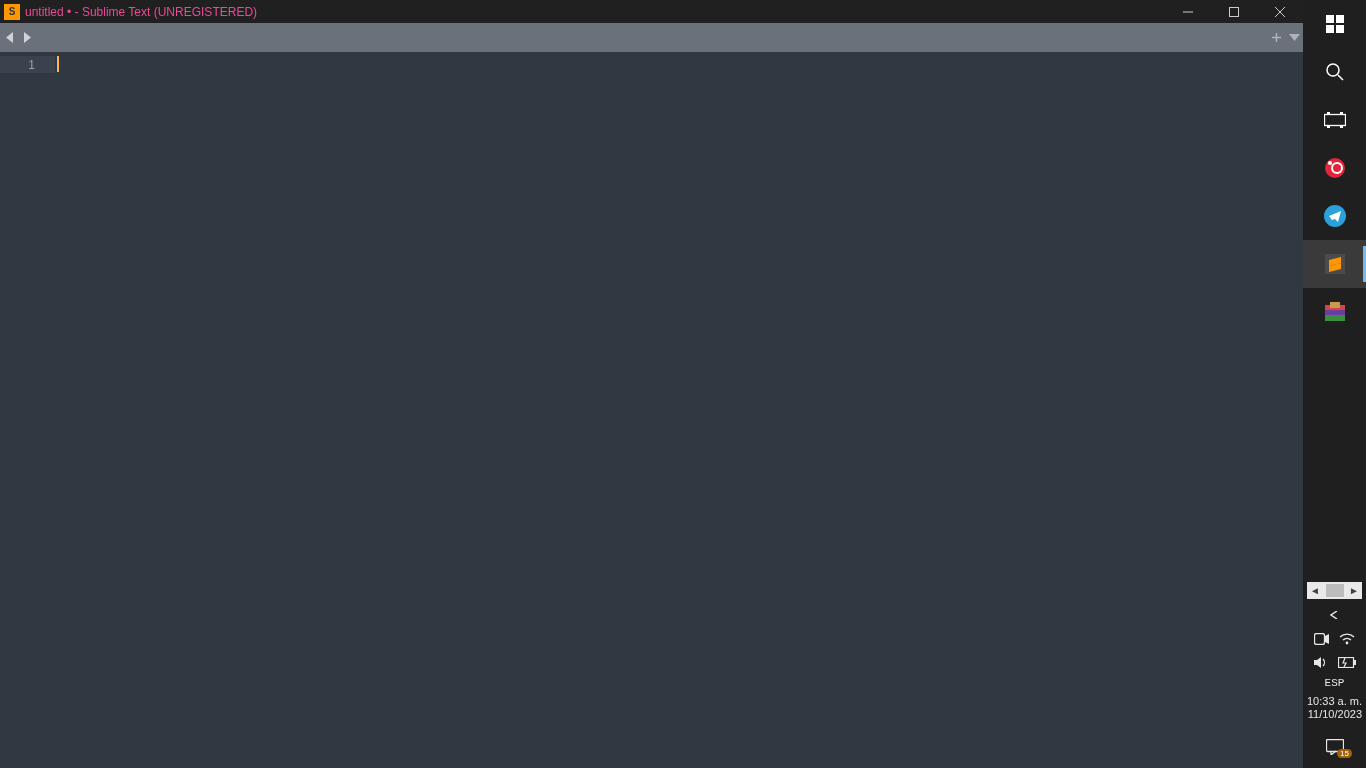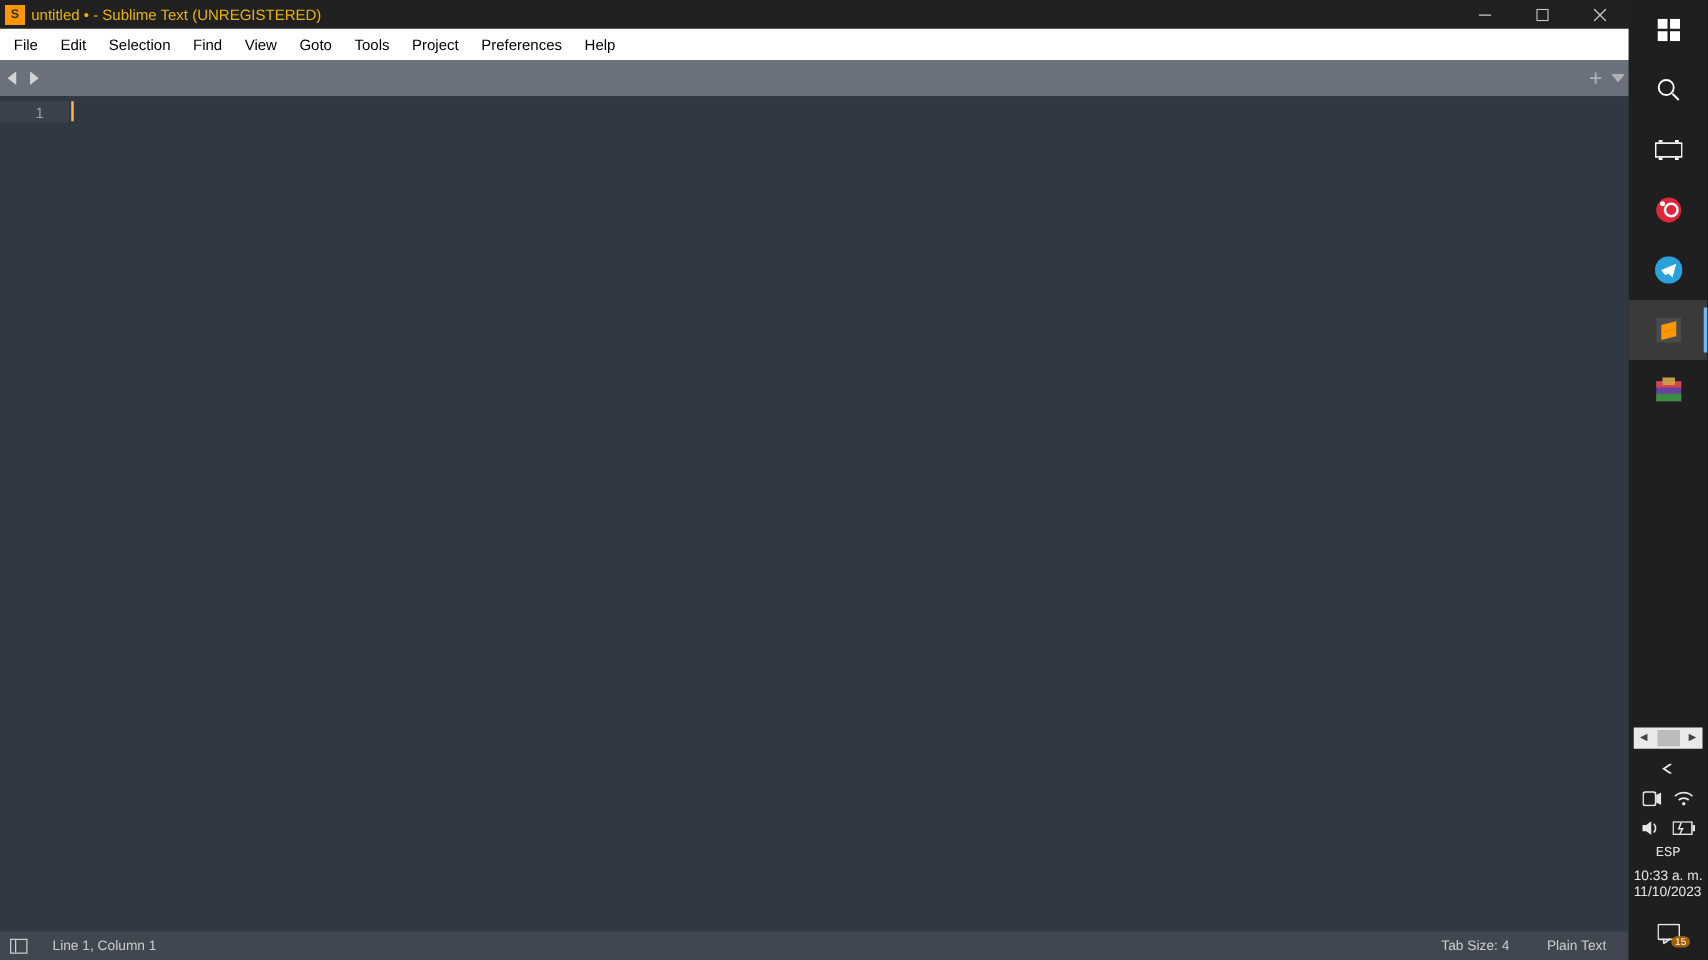--- a/index.html
+++ b/index.html
@@ -2,21 +2,21 @@
 <html><head>
 <meta charset="utf-8">
 <style>
   * { margin:0; padding:0; box-sizing:border-box; font-family:"Segoe UI",Tahoma,sans-serif; }
   body { width:1366px; height:768px; overflow:hidden; background:#000; display:flex; }
   
   .app { width:1303px; height:768px; display:flex; flex-direction:column; background:#303841; }
   
   .titlebar { height:23px; background:#202020; color:#ccc; display:flex; align-items:center; font-size:12px; }
   .titlebar .app-icon { width:16px; height:16px; margin:0 5px 0 4px; background:#ff9800; display:flex; align-items:center; justify-content:center; color:#333; font-weight:bold; font-size:10px; }
-  .titlebar .title { flex:0 0 auto; color:#eab308; }
+  .titlebar .title { flex:0 0 auto; color:#ec4899; }
   .titlebar .spacer { flex:1; }
   .titlebar .winbtn { width:46px; height:23px; display:flex; align-items:center; justify-content:center; color:#ccc; }
   .titlebar .winbtn svg { stroke:#ccc; }
   
   .menubar { height:25px; background:#fff; color:#000; display:flex; align-items:center; font-size:12px; padding:0 2px; }
   .menubar .menu { padding:3px 9px; cursor:default; }
   
   .tabstrip { height:29px; background:#6b717b; display:flex; align-items:center; }
   .tabstrip .navbtn { width:18px; height:100%; display:flex; align-items:center; justify-content:center; }
   .tabstrip .navbtn svg { fill:#d0d2d6; }
@@ -40,21 +40,21 @@
   .tbitem { width:63px; height:48px; display:flex; align-items:center; justify-content:center; position:relative; }
   .tbitem.active { background:#3a3a3a; }
   .tbitem.active::after { content:""; position:absolute; right:0; top:6px; bottom:6px; width:3px; background:#76b9ed; }
   .tray { display:flex; flex-direction:column; align-items:center; gap:4px; padding:4px 0; color:#e6e6e6; font-size:10px; background:#1f1f1f; }
   .tray .hscroll { width:55px; height:17px; background:#e9e9e9; display:flex; align-items:center; justify-content:space-between; color:#444; margin-bottom:2px; }
   .tray .hscroll .arr { width:16px; text-align:center; font-size:10px; }
   .tray .hscroll .thumb { width:18px; height:13px; background:#bcbcbc; }
   .tray .row { display:flex; gap:10px; align-items:center; justify-content:center; height:20px; width:100%; }
   .tray .chev { height:20px; display:flex; align-items:center; justify-content:center; width:100%; }
   .tray .lang { font-size:11px;font-family:Liberation Mono, monospace; }
-  .tray .dt { text-align:left; line-height:1.25; font-size:11px; padding:2px 0 4px; }
+  .tray .dt { text-align:right; line-height:1.25; font-size:11px; padding:2px 0 4px; }
   .tray .notif { height:34px; display:flex; align-items:center; justify-content:center; position:relative; width:100%; }
   .tray .notif .badge { position:absolute; bottom:6px; right:14px; background:#a16207; color:#fff; border-radius:8px; font-size:8px; padding:0 3px; }
   svg { display:block; }
 </style>
 </head>
 <body>
 
 <div class="app">
 
   <div class="titlebar">
@@ -72,32 +72,20 @@
         </svg>
     </div>
     <div class="winbtn">
       <svg width="10" height="10">
           <line x1="0" y1="0" x2="10" y2="10" stroke-width="1"></line>
           <line x1="10" y1="0" x2="0" y2="10" stroke-width="1"></line>
         </svg>
     </div>
   </div>
 
-  <div class="menubar">
-    <div class="menu">File</div>
-    <div class="menu">Edit</div>
-    <div class="menu">Selection</div>
-    <div class="menu">Find</div>
-    <div class="menu">View</div>
-    <div class="menu">Goto</div>
-    <div class="menu">Tools</div>
-    <div class="menu">Project</div>
-    <div class="menu">Preferences</div>
-    <div class="menu">Help</div>
-  </div>
 
   <div class="tabstrip">
     <div class="navbtn">
       <svg width="9" height="11">
           <path d="M8 0 L1 5.5 L8 11 Z"></path>
         </svg>
     </div>
     <div class="navbtn">
       <svg width="9" height="11">
           <path d="M1 0 L8 5.5 L1 11 Z"></path>
@@ -119,27 +107,20 @@
 
   <div class="editor">
     <div class="gutter">
       <div class="ln">1</div>
     </div>
     <div class="code">
       <div class="caret"></div>
     </div>
   </div>
 
-  <div class="statusbar">
-    <div class="panel-icon"></div>
-    <div class="seg">Line 1, Column 1</div>
-    <div class="flex"></div>
-    <div class="seg">Tab Size: 4</div>
-    <div class="seg">Plain Text</div>
-  </div>
 
 </div>
 
 <div class="taskbar">
   <div class="apps">
     <div class="tbitem">
       <svg width="18" height="18">
         <rect x="0" y="0" width="8" height="8" fill="#fff"></rect>
           <rect x="10" y="0" width="8" height="8" fill="#fff"></rect>
         <rect x="0" y="10" width="8" height="8" fill="#fff"></rect>

